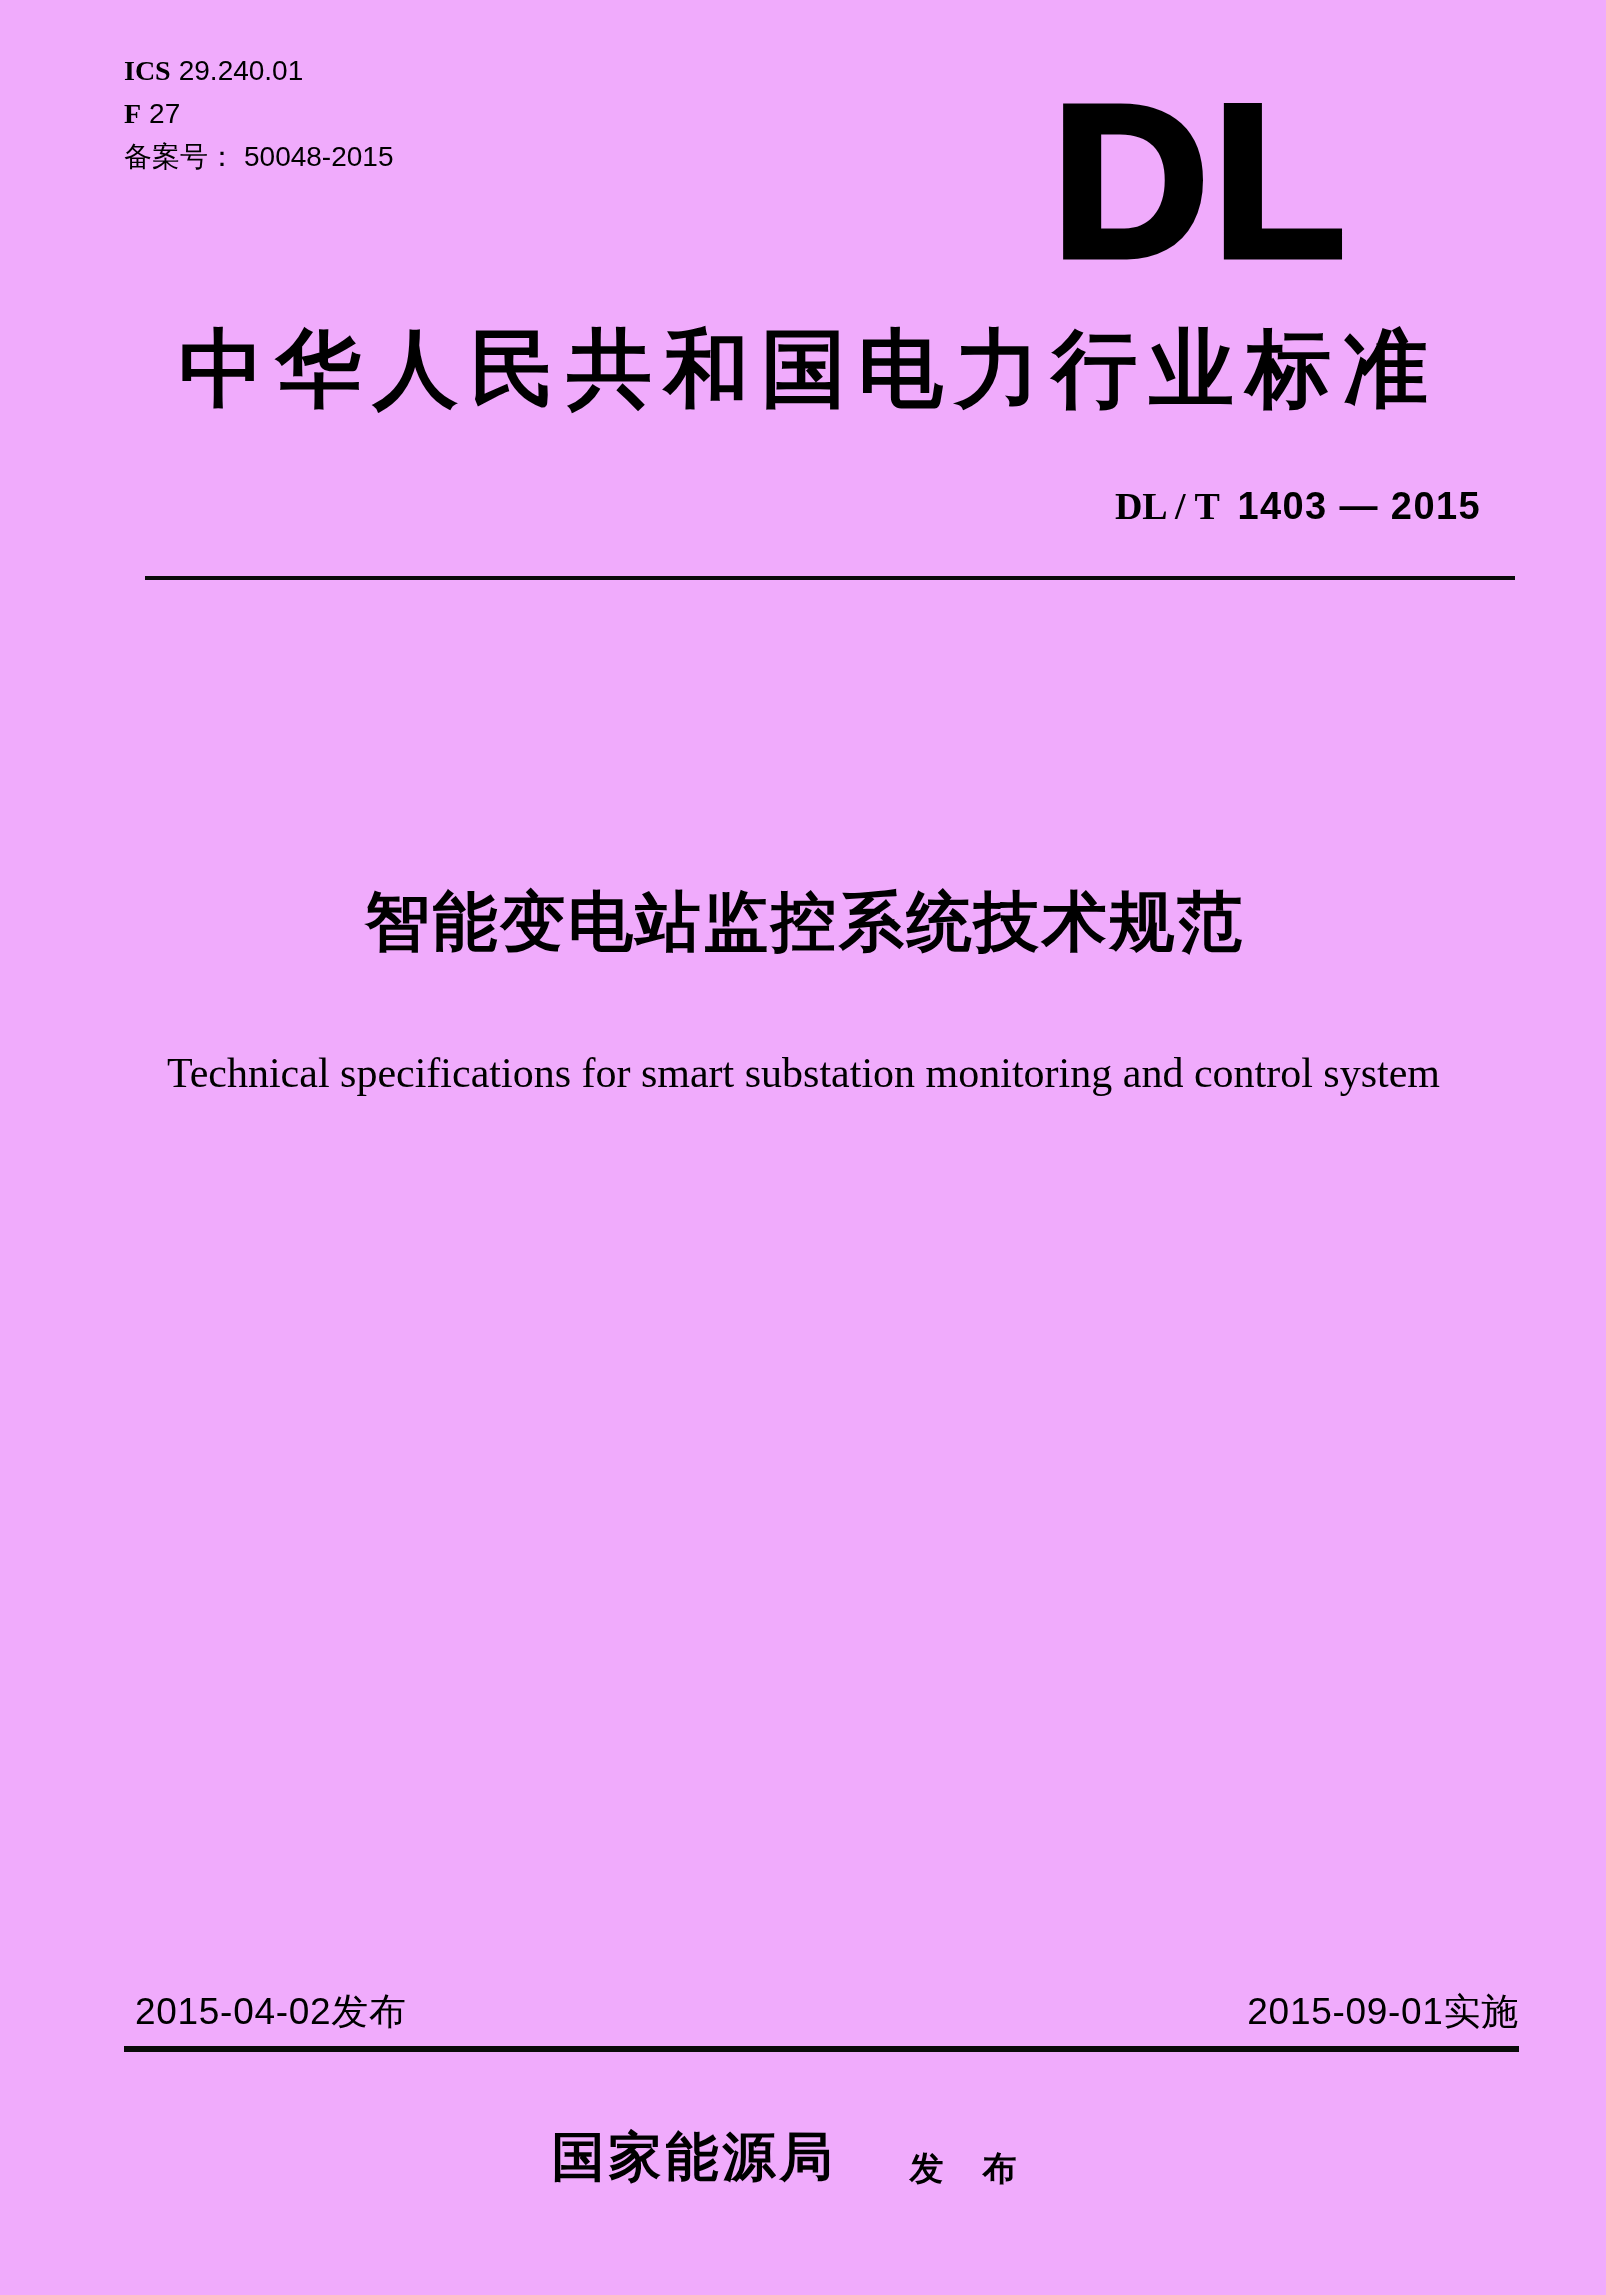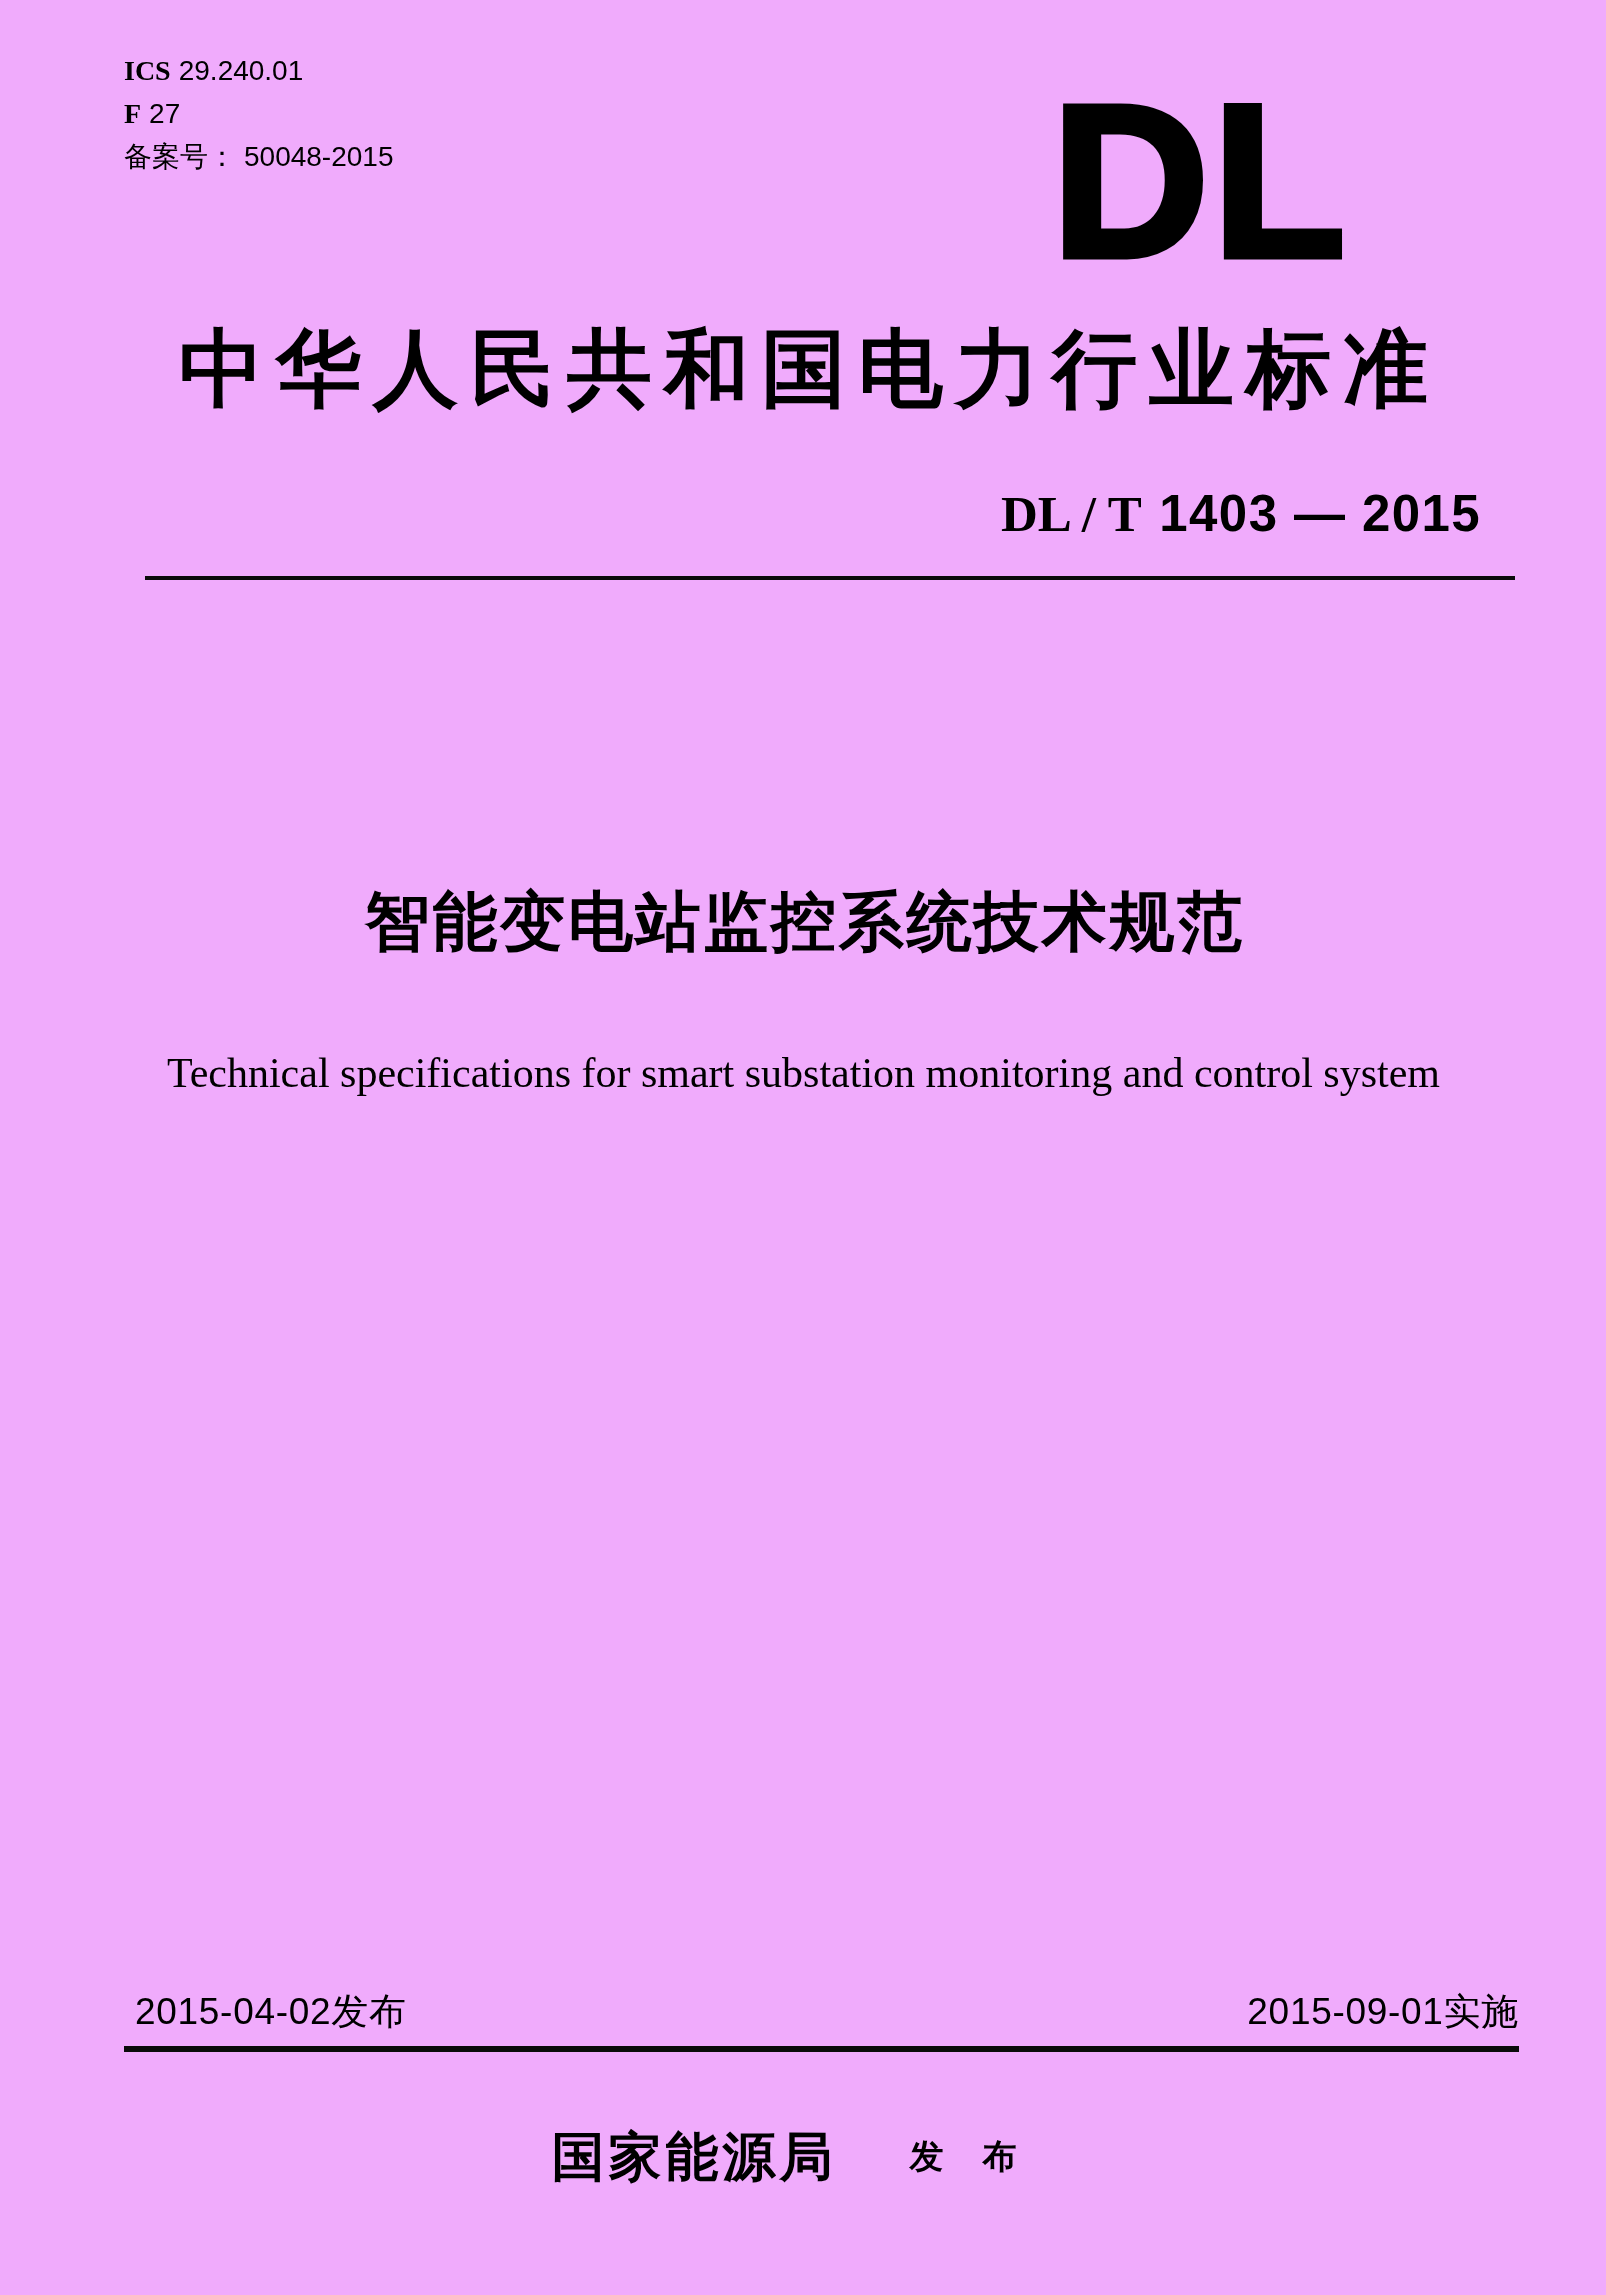--- a/index.html
+++ b/index.html
@@ -39,21 +39,21 @@
     font-family: Liberation Serif, serif;
     font-weight: bold;
     font-size: 85px; line-height: 1.2;
     letter-spacing: 12px; text-indent: 12px;
     white-space: nowrap;
   }
 
   
   .std-number {
     position: absolute; right: 126px; top: 486px;
-    font-size: 51px; line-height: 1.1; white-space: nowrap;
+    font-size: 38px; line-height: 1.1; white-space: nowrap;
   }
   .std-number .prefix {
     font-family: "Liberation Serif", "DejaVu Serif", serif;
     font-weight: bold; margin-right: 17.6px;
   }
   .std-number .numyear {
     font-family: "Liberation Sans", "DejaVu Sans", sans-serif;
     font-weight: bold; letter-spacing: 1.4px;
   }
 
@@ -86,21 +86,21 @@
   .dates {
     position: absolute; left: 135px; width: 1384px; top: 1990px;
     display: flex; justify-content: space-between; align-items: baseline;
     font-size: 37px; line-height: 1.2; font-weight: normal;
   }
   .date-item { white-space: nowrap; letter-spacing: 0.7px; }
 
   
   .publisher {
     position: absolute; left: 0; right: 0; top: 2126px;
-    display: flex; justify-content: center; align-items: center;
+    display: flex; justify-content: center; align-items: flex-end;
     font-family: "Liberation Serif", "DejaVu Serif", serif;
   }
   .pub-name {
     font-size: 53px; font-weight: 600; letter-spacing: 4px; line-height: 1.2;
     white-space: nowrap;
   }
   .pub-action {
     font-size: 34px; font-weight: 600; margin-left: 73px;
     letter-spacing: 39px; text-indent: 0; white-space: nowrap; line-height: 1.2;
   }

